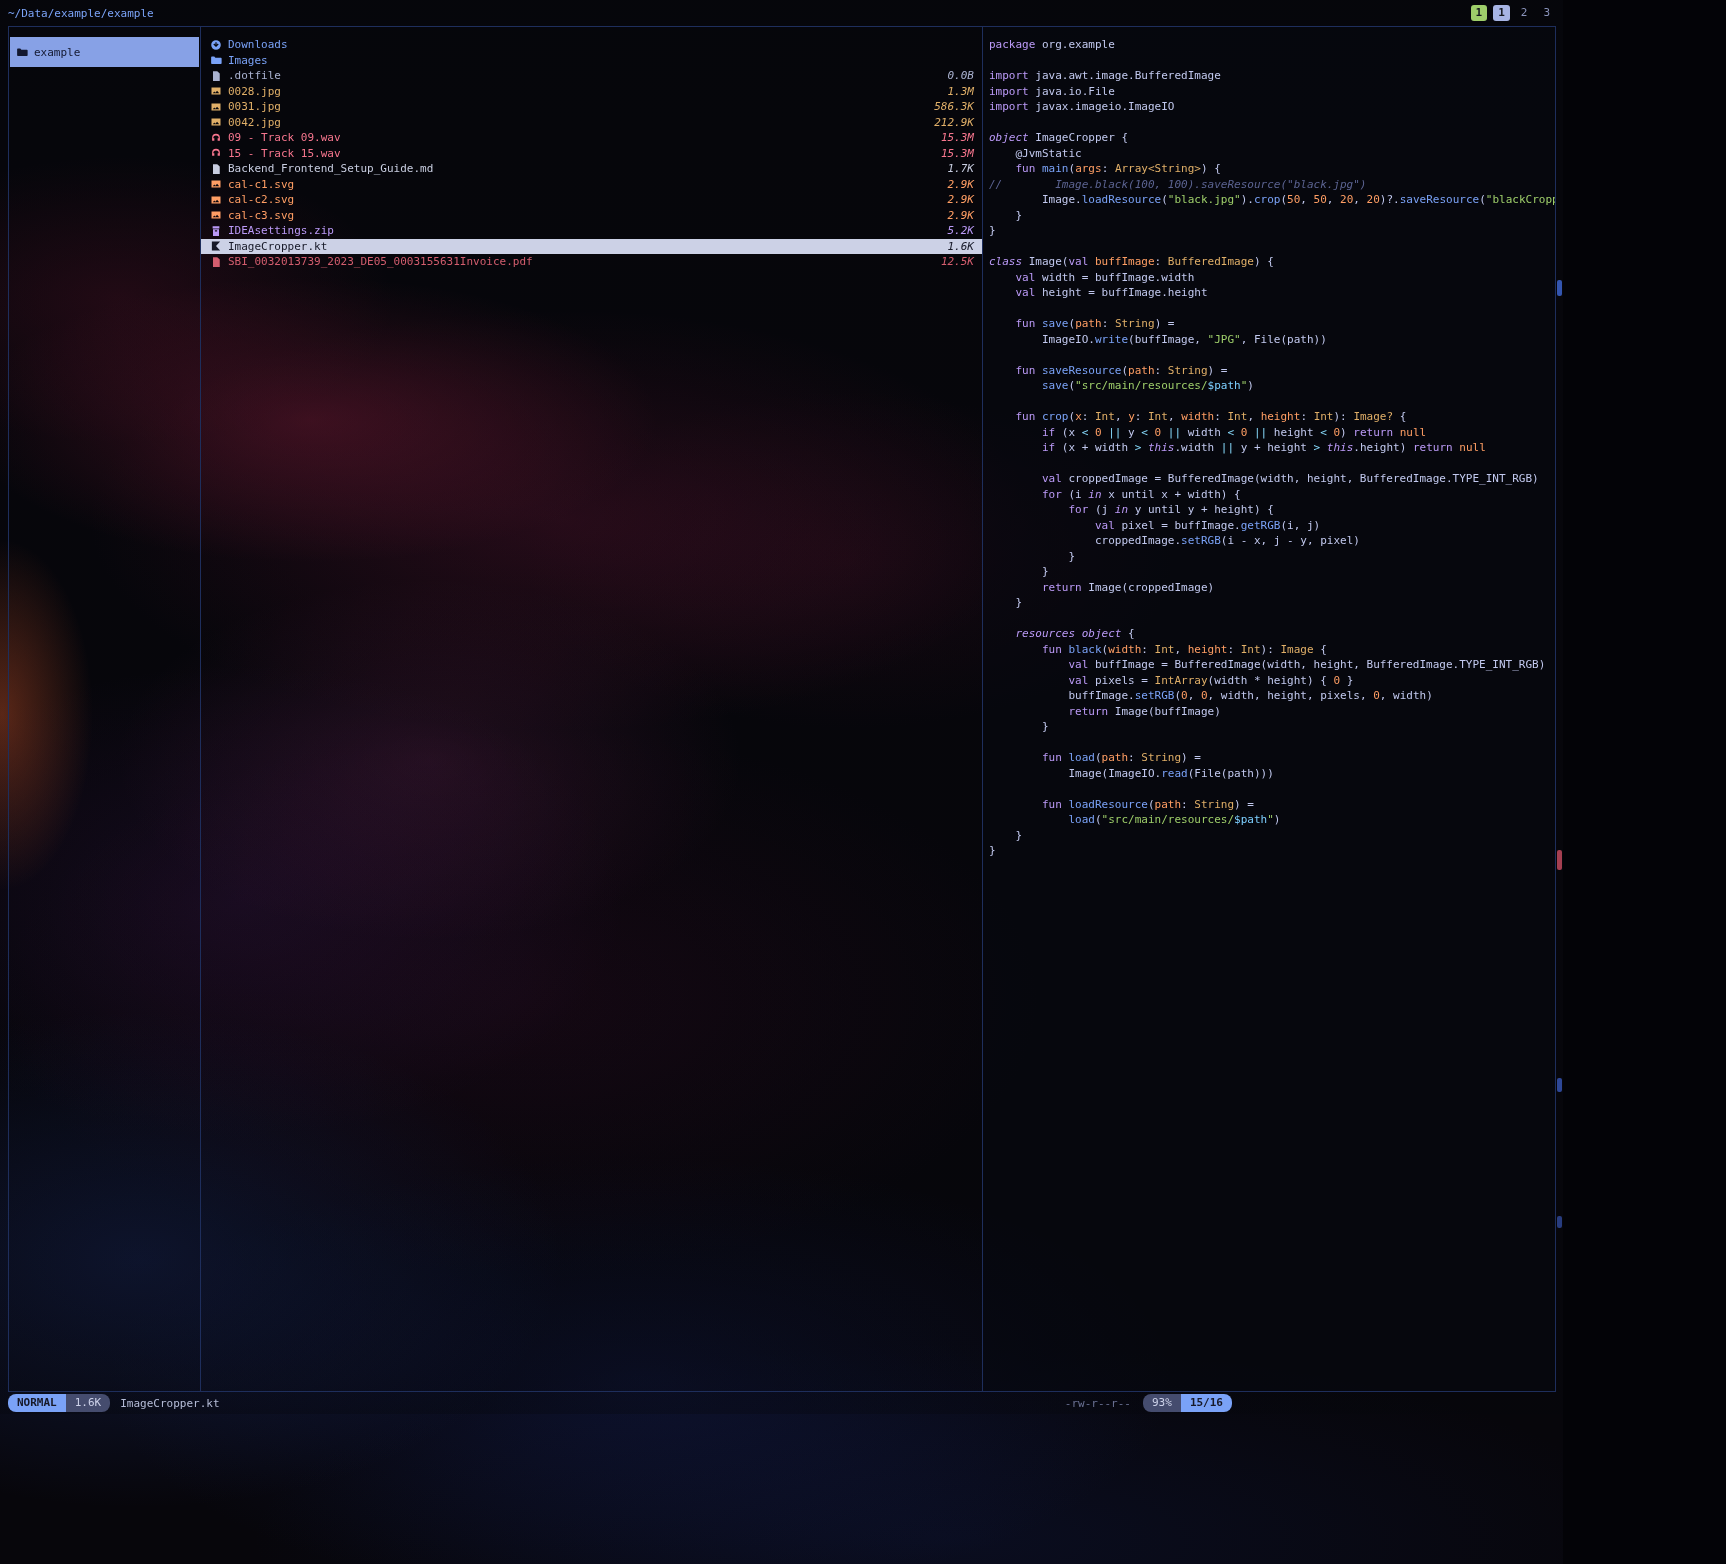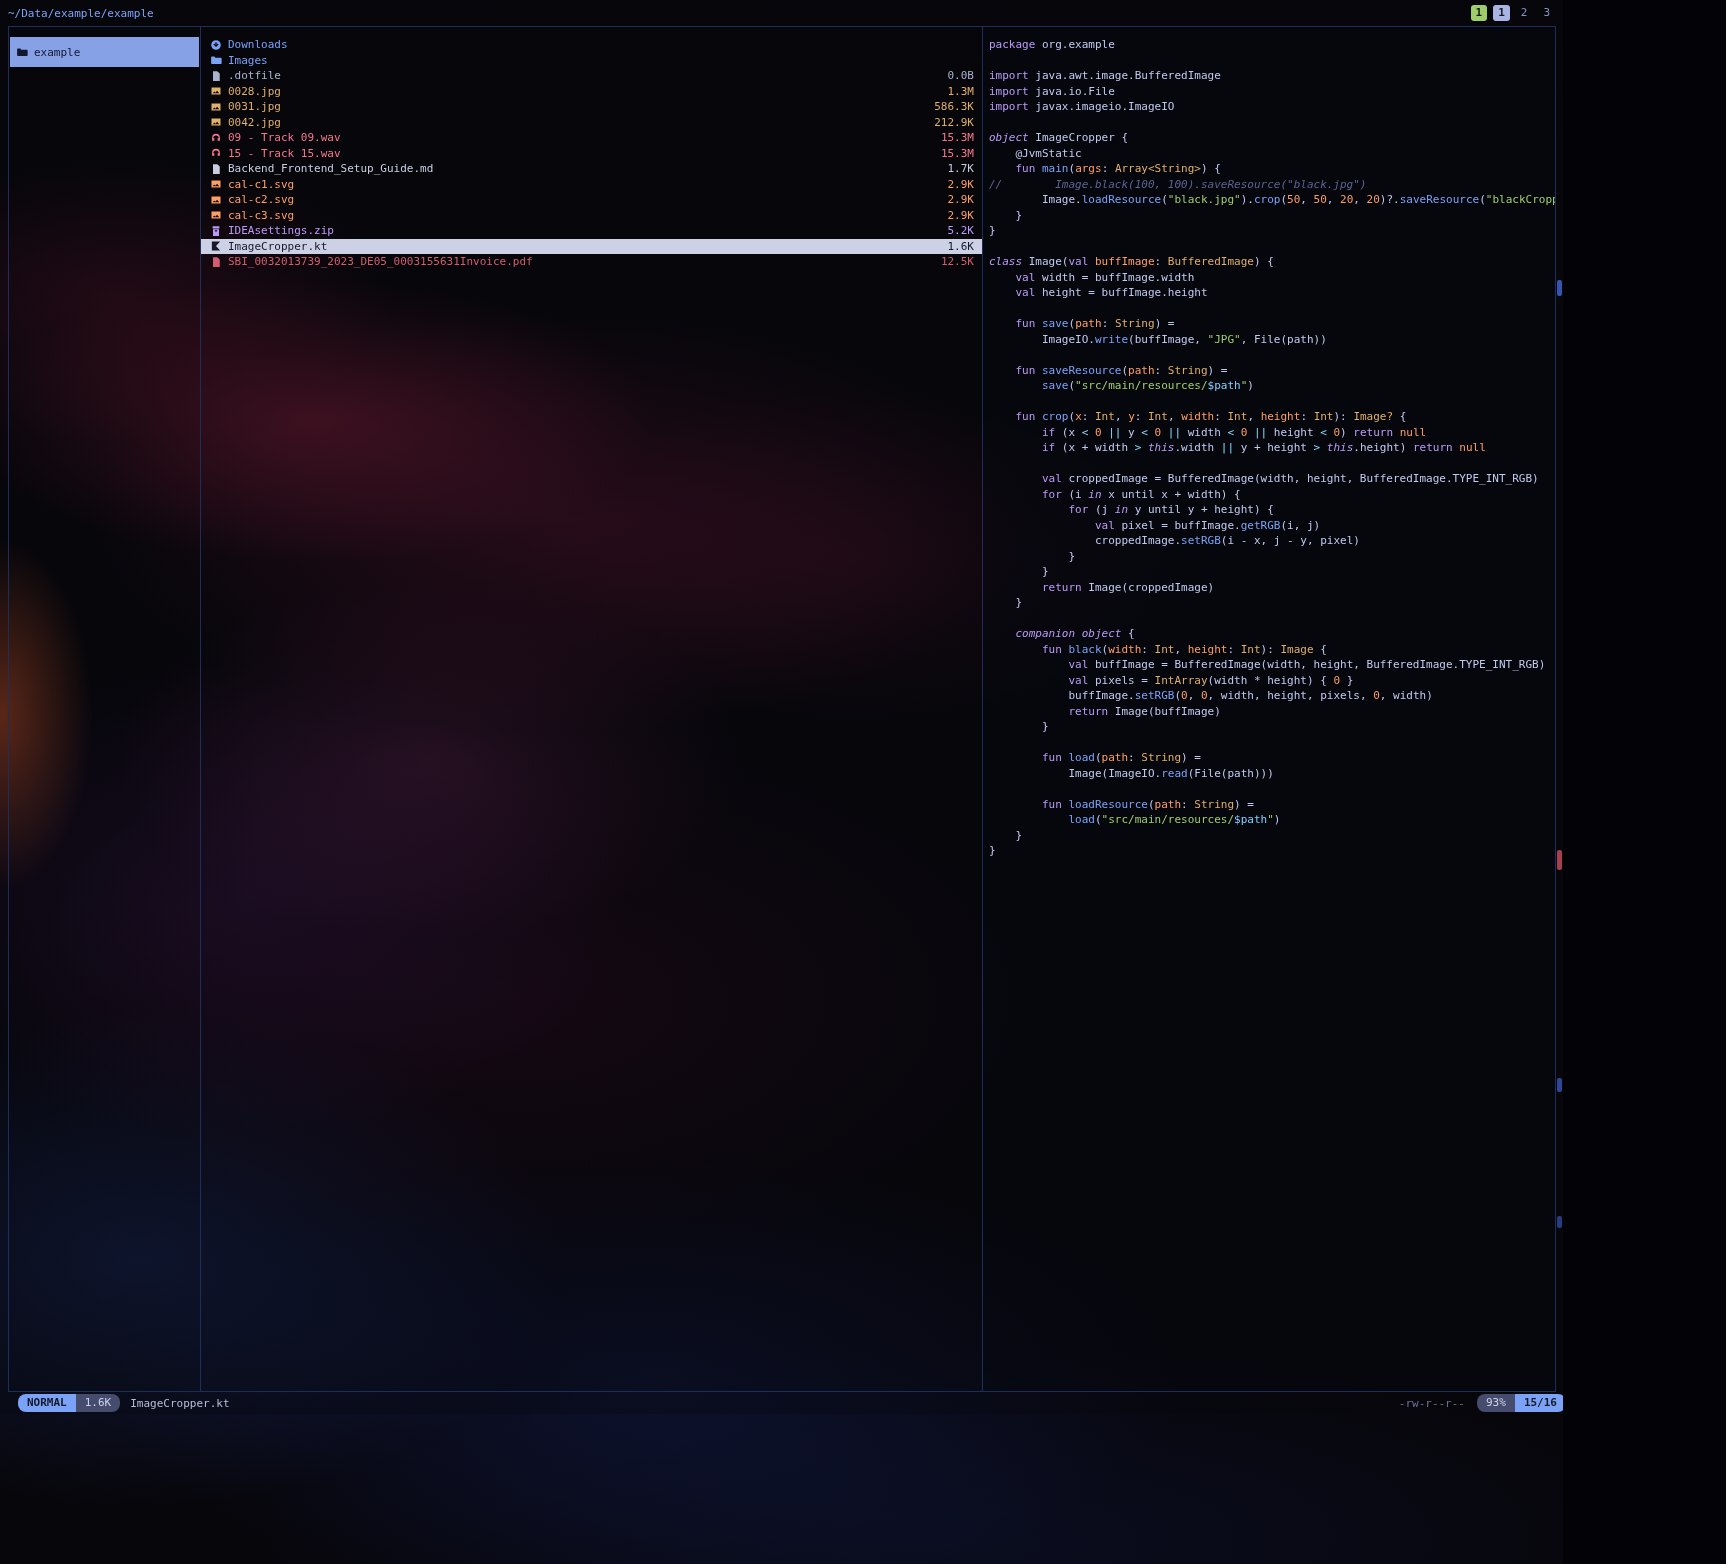--- a/index.html
+++ b/index.html
@@ -61,21 +61,21 @@
     display: flex; align-items: center; height: 30px; padding: 0 6px;
     background: #87a1e6; color: #131830; white-space: pre;
   }
   .parent-item .ficon { color: #131830; }
 
   .file-list { padding-top: 10px; }
   .file-row { display: flex; align-items: center; height: 15.5px; padding: 0 8px 0 9px; white-space: pre; }
   .ficon { width: 12px; height: 12px; margin-right: 6px; flex: none; display: inline-flex; align-items: center; }
   .ficon svg { width: 12px; height: 12px; fill: currentColor; }
   .fname { white-space: pre; }
-  .fsize { margin-left: auto; padding-left: 12px; }
+  .fsize { margin-left: auto; padding-left: 12px; font-style: italic; }
 
   .type-folder  { color: #7aa2f7; }
   .type-file    { color: #aab2d0; }
   .type-image   { color: #e0af68; }
   .type-audio   { color: #f7768e; }
   .type-doc     { color: #c8cde0; }
   .type-svg     { color: #ff9e64; }
   .type-archive { color: #bb9af7; }
   .type-kotlin  { color: #7aa2f7; }
   .type-pdf     { color: #d35d6e; }
@@ -92,22 +92,22 @@
   .tok-ty     { color: #e0af68; }
   .tok-par    { color: #ff9e64; }
   .tok-str    { color: #9ece6a; }
   .tok-num    { color: #ff9e64; }
   .tok-cmt    { color: #5b6391; font-style: italic; }
   .tok-op     { color: #89ddff; }
   .tok-interp { color: #7dcfff; }
 
   
   .statusbar {
-    position: absolute; left: 8px; top: 1394px; width: 1548px; height: 18px;
-    display: flex; align-items: center; margin-left: 10px;
+    position: absolute; left: 8px; top: 1394px; width: 1224px; height: 18px;
+    display: flex; align-items: center;
   }
   .chip { height: 18px; line-height: 18px; padding: 0 9px; white-space: pre; }
   .chip.mode    { background: #7aa2f7; color: #171928; font-weight: bold; border-radius: 8px 0 0 8px; }
   .chip.size    { background: #454c6e; color: #ced3ea; border-radius: 0 8px 8px 0; }
   .sb-filename  { margin-left: 10px; color: #b6bdd8; }
   .sb-right     { margin-left: auto; display: flex; align-items: center; }
   .sb-perms     { color: #6a7194; margin-right: 12px; }
   .chip.percent { background: #454c6e; color: #ced3ea; border-radius: 8px 0 0 8px; }
   .chip.pos     { background: #7aa2f7; color: #171928; font-weight: bold; border-radius: 0 8px 8px 0; }
 </style>
@@ -217,21 +217,21 @@
           <div class="code-line"><span class="tok-fg">        </span><span class="tok-kw">val</span><span class="tok-fg"> croppedImage = BufferedImage(width, height, BufferedImage.TYPE_INT_RGB)</span></div>
           <div class="code-line"><span class="tok-fg">        </span><span class="tok-kw">for</span><span class="tok-fg"> (i </span><span class="tok-kwi">in</span><span class="tok-fg"> x until x + width) {</span></div>
           <div class="code-line"><span class="tok-fg">            </span><span class="tok-kw">for</span><span class="tok-fg"> (j </span><span class="tok-kwi">in</span><span class="tok-fg"> y until y + height) {</span></div>
           <div class="code-line"><span class="tok-fg">                </span><span class="tok-kw">val</span><span class="tok-fg"> pixel = buffImage.</span><span class="tok-fn">getRGB</span><span class="tok-fg">(i, j)</span></div>
           <div class="code-line"><span class="tok-fg">                croppedImage.</span><span class="tok-fn">setRGB</span><span class="tok-fg">(i - x, j - y, pixel)</span></div>
           <div class="code-line"><span class="tok-fg">            }</span></div>
           <div class="code-line"><span class="tok-fg">        }</span></div>
           <div class="code-line"><span class="tok-fg">        </span><span class="tok-kw">return</span><span class="tok-fg"> Image(croppedImage)</span></div>
           <div class="code-line"><span class="tok-fg">    }</span></div>
           <div class="code-line">&nbsp;</div>
-          <div class="code-line"><span class="tok-fg">    </span><span class="tok-kwi">companion object</span><span class="tok-fg"> {</span></div>
+          <div class="code-line"><span class="tok-fg">    </span><span class="tok-kwi">resources object</span><span class="tok-fg"> {</span></div>
           <div class="code-line"><span class="tok-fg">        </span><span class="tok-kw">fun</span><span class="tok-fg"> </span><span class="tok-fn">black</span><span class="tok-fg">(</span><span class="tok-par">width</span><span class="tok-fg">: </span><span class="tok-ty">Int</span><span class="tok-fg">, </span><span class="tok-par">height</span><span class="tok-fg">: </span><span class="tok-ty">Int</span><span class="tok-fg">): </span><span class="tok-ty">Image</span><span class="tok-fg"> {</span></div>
           <div class="code-line"><span class="tok-fg">            </span><span class="tok-kw">val</span><span class="tok-fg"> buffImage = BufferedImage(width, height, BufferedImage.TYPE_INT_RGB)</span></div>
           <div class="code-line"><span class="tok-fg">            </span><span class="tok-kw">val</span><span class="tok-fg"> pixels = </span><span class="tok-ty">IntArray</span><span class="tok-fg">(width * height) { </span><span class="tok-num">0</span><span class="tok-fg"> }</span></div>
           <div class="code-line"><span class="tok-fg">            buffImage.</span><span class="tok-fn">setRGB</span><span class="tok-fg">(</span><span class="tok-num">0</span><span class="tok-fg">, </span><span class="tok-num">0</span><span class="tok-fg">, width, height, pixels, </span><span class="tok-num">0</span><span class="tok-fg">, width)</span></div>
           <div class="code-line"><span class="tok-fg">            </span><span class="tok-kw">return</span><span class="tok-fg"> Image(buffImage)</span></div>
           <div class="code-line"><span class="tok-fg">        }</span></div>
           <div class="code-line">&nbsp;</div>
           <div class="code-line"><span class="tok-fg">        </span><span class="tok-kw">fun</span><span class="tok-fg"> </span><span class="tok-fn">load</span><span class="tok-fg">(</span><span class="tok-par">path</span><span class="tok-fg">: </span><span class="tok-ty">String</span><span class="tok-fg">) =</span></div>
           <div class="code-line"><span class="tok-fg">            Image(ImageIO.</span><span class="tok-fn">read</span><span class="tok-fg">(File(path)))</span></div>
           <div class="code-line">&nbsp;</div>

